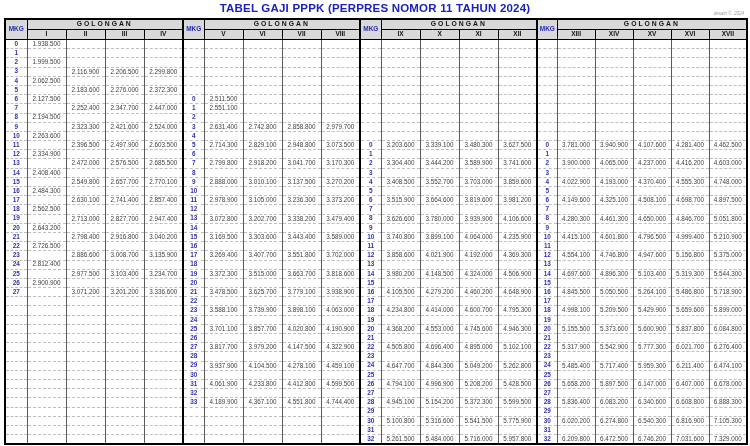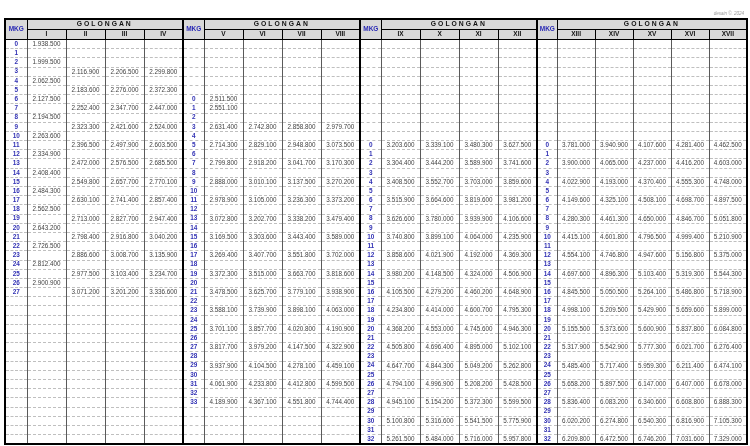--- a/index.html
+++ b/index.html
@@ -21,20 +21,21 @@
            font-size:6.3px;line-height:1;text-align:center;vertical-align:middle;
            color:#3f3f3f;white-space:nowrap;overflow:hidden;}
   tbody tr:last-child td{border-bottom:none;}
   td.mkg{color:#3232b4;font-weight:bold;font-size:6.4px;}
   .bstart{border-left:2px solid #000 !important;}
 </style>
 </head>
 <body>
 
 <div class="page">
+  <div class="title">TABEL GAJI PPPK (PERPRES NOMOR 11 TAHUN 2024)</div>
   <div class="watermark">desain ©. 2024</div>
   <table class="gaji">
     <colgroup>
         <col style="width: 22px;">
         <col style="width: 39px;">
         <col style="width: 39px;">
         <col style="width: 39px;">
         <col style="width: 39px;">
         <col style="width: 21px;">
         <col style="width: 39px;">

